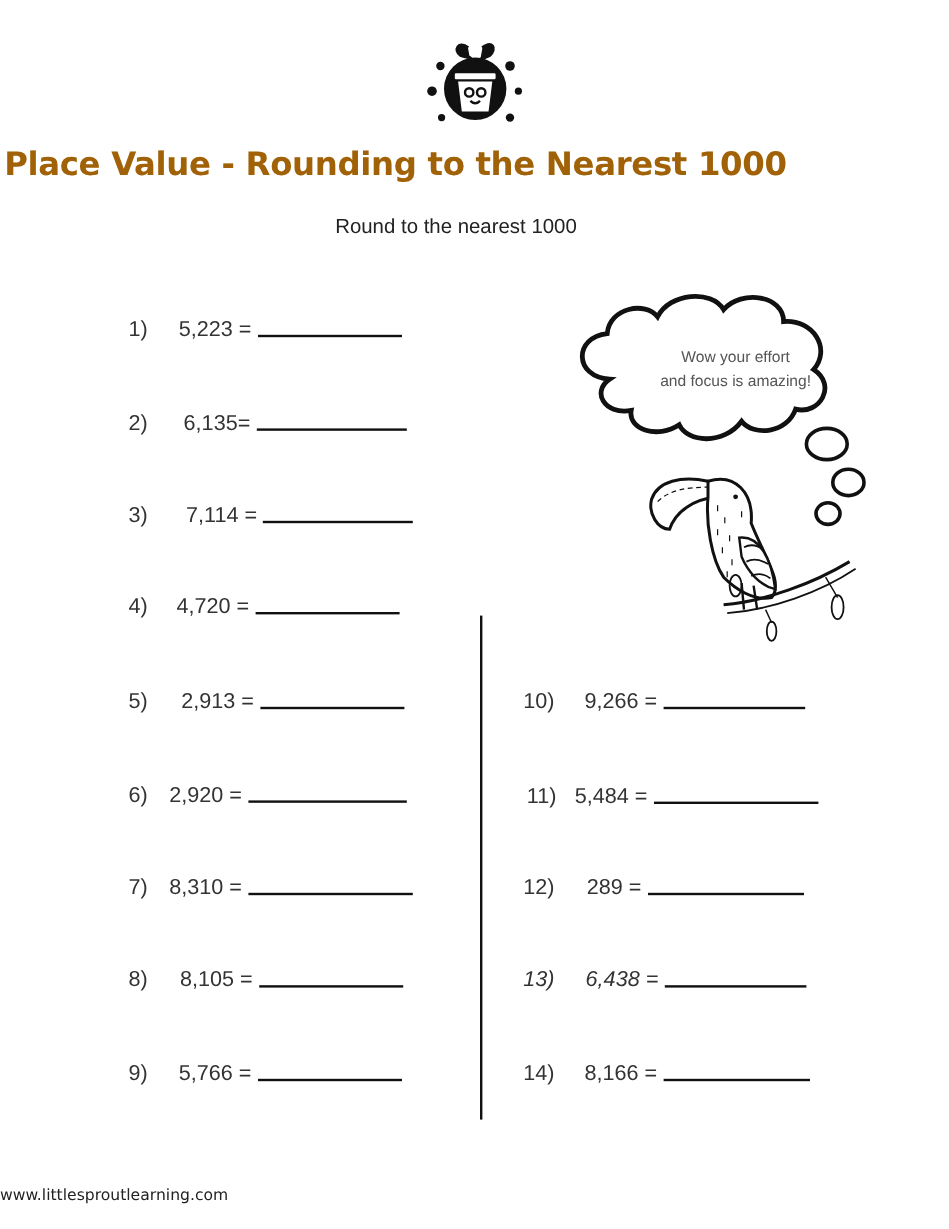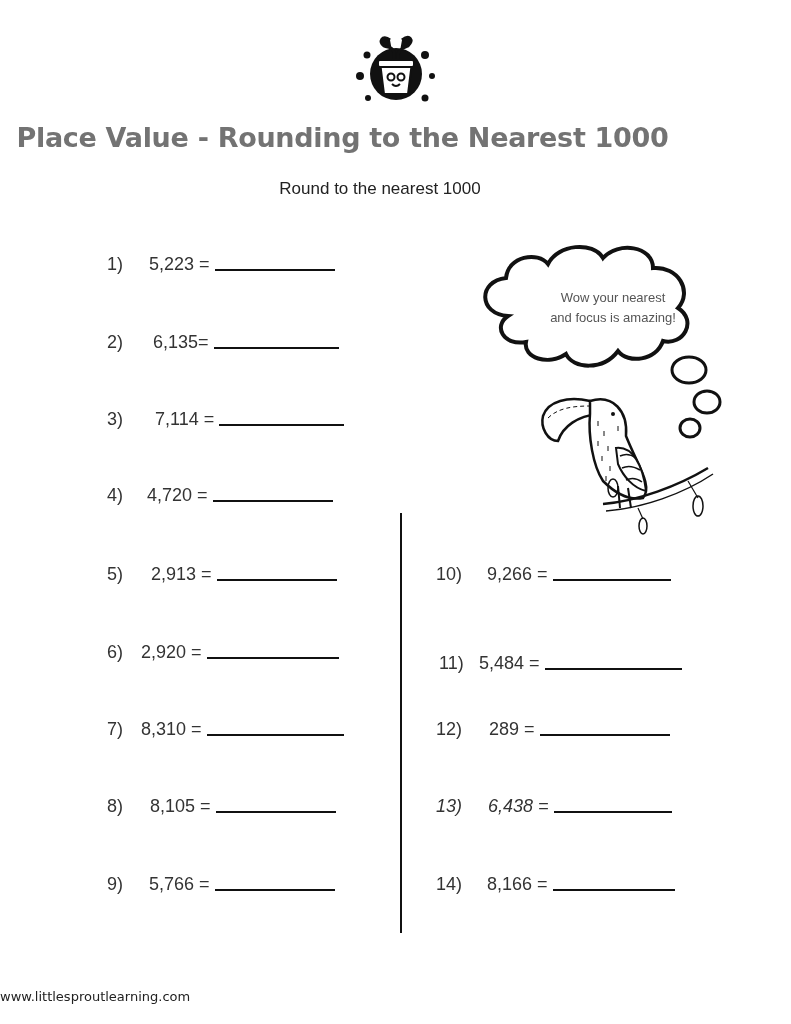--- a/index.html
+++ b/index.html
@@ -1,22 +1,22 @@
 <!DOCTYPE html>
 <html><head>
   <meta charset="utf-8">
   <style>
     html, body { margin: 0; padding: 0; background: #ffffff; }
     body { width: 791px; height: 1024px; position: relative; overflow: hidden; font-family: "DejaVu Sans", sans-serif; color: #111; }
     .logo { position: absolute; left: 350px; top: 28px; width: 92px; height: 78px; }
-    .title { position: absolute; left: 0; top: 122px; width: 659px; text-align: center; font-family: "DejaVu Sans", sans-serif; font-weight: bold; font-size: 27px; letter-spacing: -0.3px; color: #737373; padding-left: 13px; }
+    .title { position: absolute; left: 0; top: 122px; width: 659px; text-align: center; font-family: "DejaVu Sans", sans-serif; font-weight: bold; font-size: 27px; letter-spacing: -0.3px; color: #a16207; }
     .subtitle { position: absolute; left: 0; top: 179px; width: 760px; text-align: center; font-family: "Liberation Sans", sans-serif; font-size: 17px; color: #222; }
     .problem { position: absolute; display: flex; align-items: flex-end; font-family: "Liberation Sans", sans-serif; font-size: 18px; color: #333; font-weight: 300; }
     .problem .num { display: inline-block; }
-    .problem .expr { display: inline-block; }
+    .problem .expr { display: inline-block; margin-top: 10px; }
     .problem .eq { display: inline-block; margin-left: 5px; margin-right: 5px; }
     .problem .line { display: inline-block; border-bottom: 2px solid #111; height: 0; margin-bottom: 4px; }
     .divider { position: absolute; left: 400px; top: 513px; width: 2px; height: 420px; background: #111; }
     .bird { position: absolute; left: 478px; top: 236px; width: 250px; height: 300px; }
     .cloud-text { position: absolute; left: 518px; top: 288px; width: 190px; text-align: center; font-family: "Liberation Sans", sans-serif; font-size: 13px; line-height: 20px; color: #555; }
     .footer { position: absolute; left: 0; top: 989px; width: 653px; text-align: left; font-family: "DejaVu Sans", sans-serif; font-size: 13px; color: #222; }
   </style>
 </head>
 <body>
 
@@ -174,17 +174,17 @@
   <line x1="140" y1="250" x2="142" y2="272" stroke="#111" stroke-width="2"></line>
   <line x1="150" y1="252" x2="153" y2="272" stroke="#111" stroke-width="2"></line>
 
   <ellipse cx="135" cy="252" rx="5" ry="9" fill="none" stroke="#111" stroke-width="1.5"></ellipse>
   <ellipse cx="220" cy="270" rx="5" ry="10" fill="none" stroke="#111" stroke-width="1.5"></ellipse>
   <ellipse cx="165" cy="290" rx="4" ry="8" fill="none" stroke="#111" stroke-width="1.5"></ellipse>
   <line x1="210" y1="245" x2="220" y2="262" stroke="#111" stroke-width="1.2"></line>
   <line x1="160" y1="272" x2="165" y2="283" stroke="#111" stroke-width="1.2"></line>
 </svg>
 <div class="cloud-text">
-  <div>Wow your nearest</div>
+  <div>Wow your effort</div>
   <div>and focus is amazing!</div>
 </div>
 
 <div class="footer">www.littlesproutlearning.com</div>
 
 </body></html>

